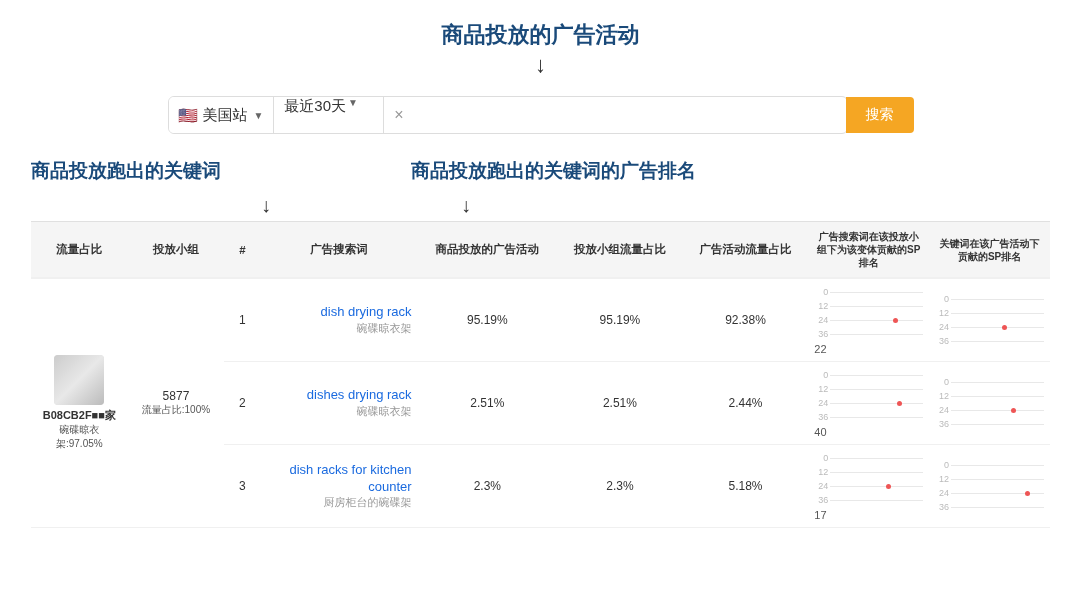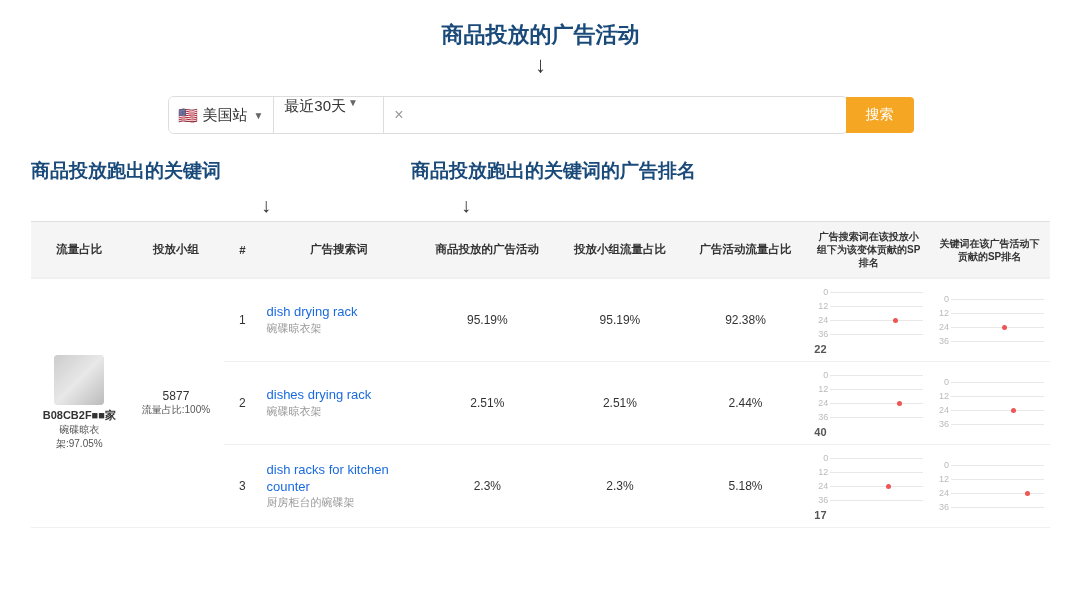--- a/index.html
+++ b/index.html
@@ -183,21 +183,21 @@
       font-size: 11.5px;
     }
     .main-table td {
       padding: 6px 6px;
       text-align: center;
       vertical-align: middle;
       border-bottom: 1px solid #f0f0f0;
       font-size: 12px;
     }
     .main-table .keyword-cell {
-      text-align: left;
+      text-align: right;
     }
     .keyword-link {
       color: #1a6adf;
       font-size: 13px;
       font-weight: 500;
       display: block;
       line-height: 1.3;
     }
     .keyword-cn {
       color: #999;
@@ -281,21 +281,21 @@
       width: 5px;
       height: 5px;
       background: #e55;
       border-radius: 50%;
       position: absolute;
       top: -2px;
     }
     .chart-number {
       font-size: 11px;
       color: #555;
-      font-weight: 700;
+      font-weight: 400;
       text-align: right;
       margin-top: 2px;
     }
     .row-merged {
       border-top: 2px solid #f0f0f0;
     }
     .num-cell {
       font-size: 12px;
       color: #333;
       font-weight: 500;

